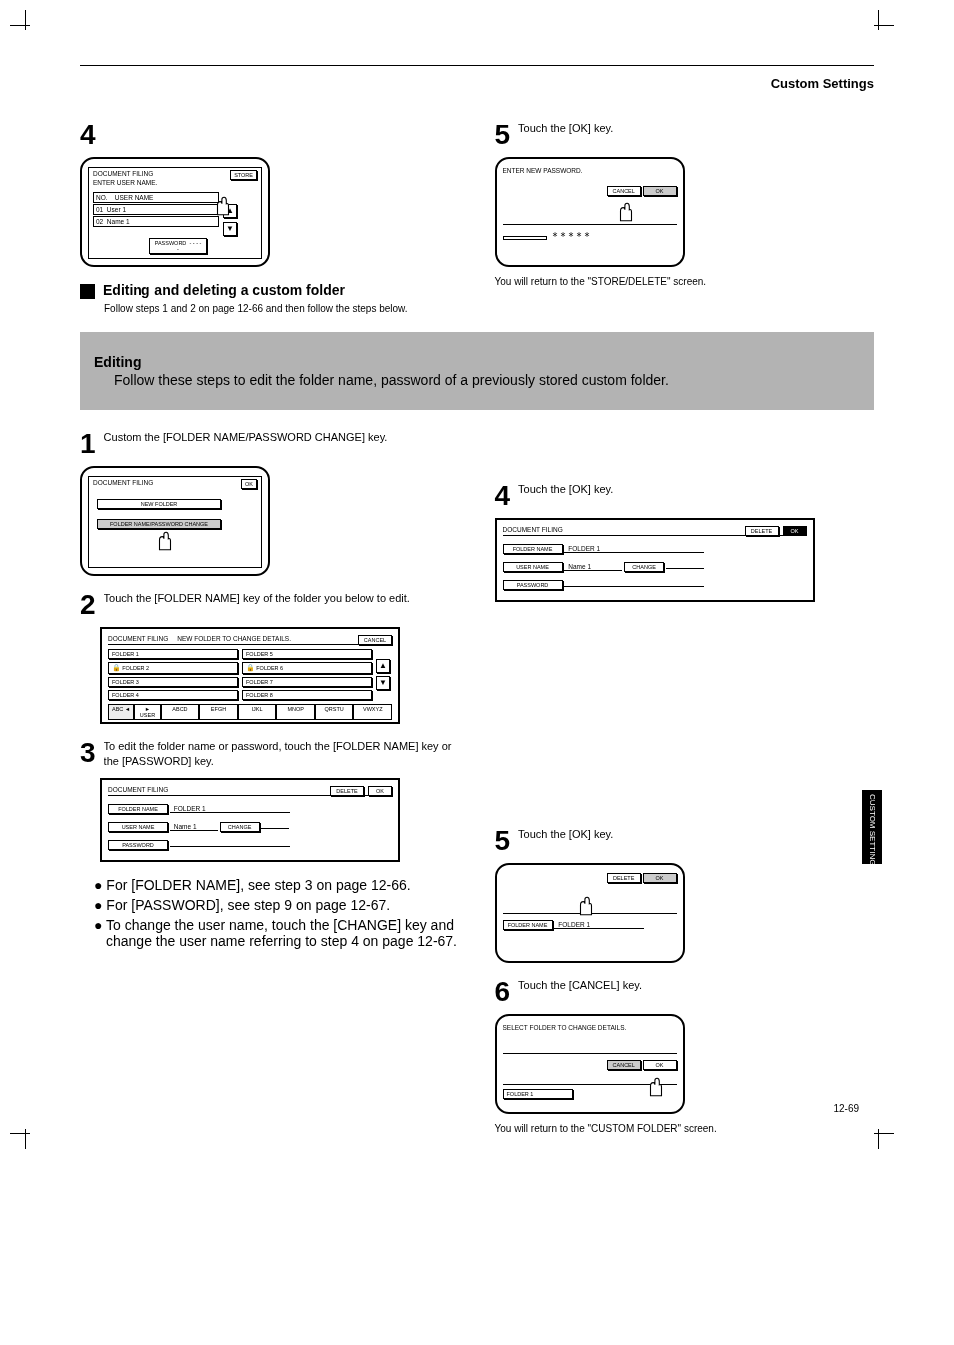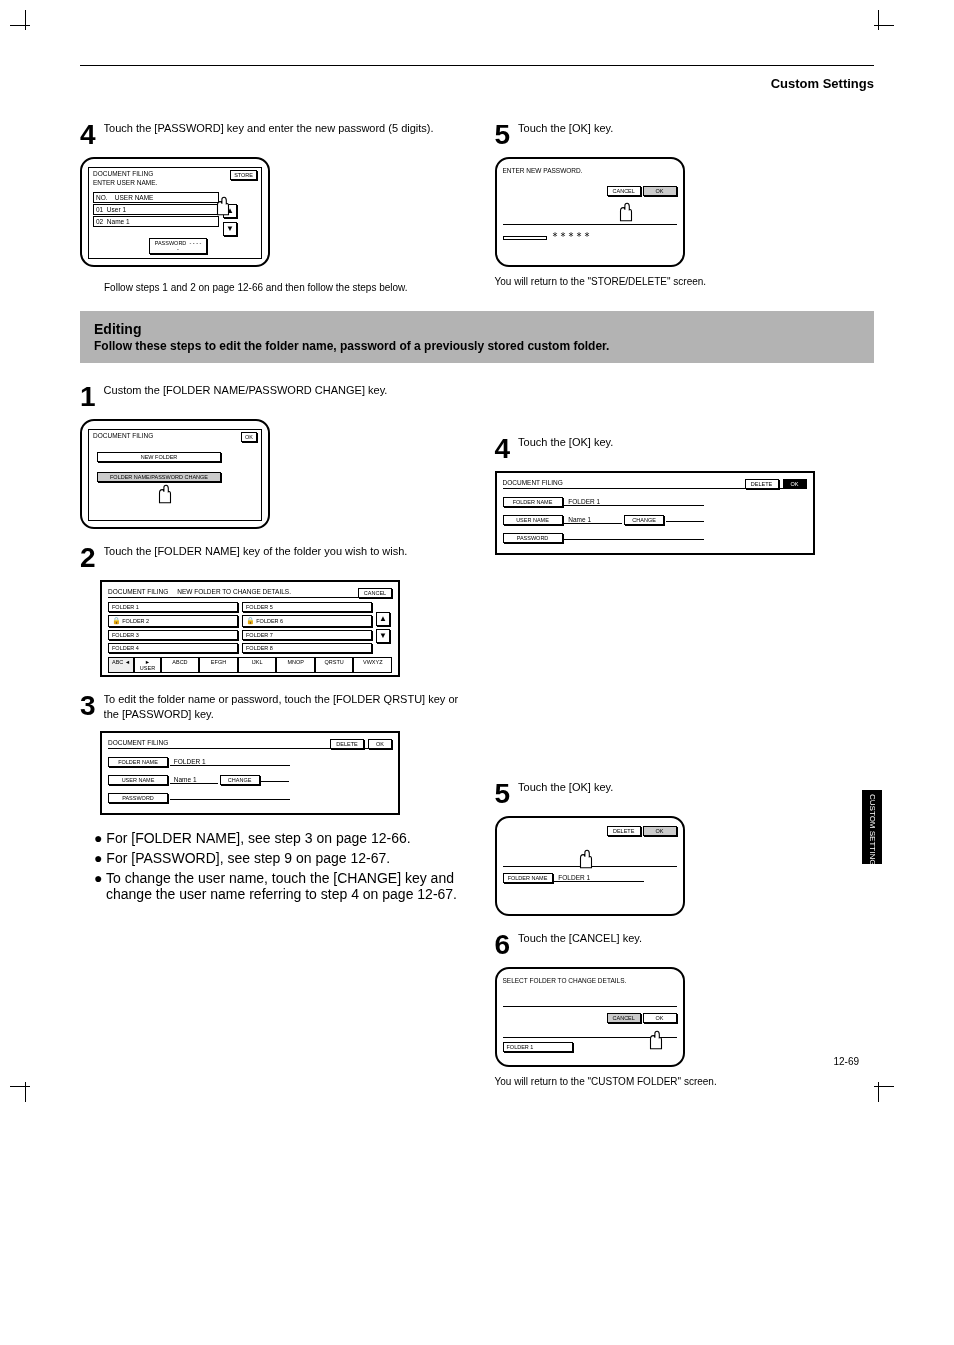--- a/index.html
+++ b/index.html
@@ -79,26 +79,26 @@
     display: inline-block;
     background:#fff;
   }
 
   .black-sq { display:inline-block; width:15px; height:15px; background:#000; vertical-align:middle; margin-right:8px; }
   .setup-head { font-size: 14px; font-weight: bold; margin: 10px 0 4px 0; }
   .setup-sub { font-size: 10px; margin-left: 24px; margin-bottom: 12px; }
 
   .banner {
     background: #b3b3b3;
-    padding: 10px 14px;
+    padding: 22px 14px;
     font-size: 14px;
     font-weight: bold;
     margin: 6px 0 20px 0;
   }
-  .banner .sub { font-size: 12px; font-weight: bold; margin-top: 2px; }
+  .banner .sub { font-size: 14px; font-weight: normal; margin-top: 2px; margin-left: 20px; }
 
   .note { font-size: 14px; margin: 4px 0 4px 26px; text-indent: -12px; }
   .note::before { content:"● "; }
 
   .page-num {
     position: absolute;
     bottom: 80px;
     right: 95px;
     font-size: 10px;
   }
@@ -142,21 +142,20 @@
 
   <div class="header-line"></div>
   <div class="page-title">Custom Settings</div>
 
   <div class="cols">
 
     <div class="col">
 
       <div class="step">
         <div class="step-num">4</div>
-        <div class="step-text">Touch the [PASSWORD] key and enter the new password (5 digits).</div>
       </div>
       <div class="panel-small" style="width:190px">
         <div style="position:absolute;left:6px;right:6px;top:8px;border:1px solid #000;height:92px;">
           <div style="padding:2px 4px;">
             <span>DOCUMENT FILING</span>
           </div>
           <div style="padding:0 4px 2px 4px;">ENTER USER NAME.</div>
           <div style="position:absolute;top:2px;right:4px;" class="btn-mini btn-shadow">STORE</div>
           <div style="position:absolute;left:4px;top:24px;right:42px;border:1px solid #000;padding:1px 2px;">
             <span>NO.</span>
@@ -173,20 +172,24 @@
           <div style="position:absolute;right:24px;top:54px;" class="arrow-btn">▼</div>
           <div style="position:absolute;left:60px;bottom:4px;width:58px;" class="btn-mini btn-shadow">
             <span>PASSWORD</span>&nbsp;&nbsp;<span>- - - - -</span>
           </div>
         </div>
         <svg class="cursor" style="left:130px;top:36px" viewBox="0 0 40 40">
           <path d="M10 36 L10 18 Q10 12 15 12 Q18 12 18 16 L18 8 Q18 4 22 4 Q26 4 26 10 L26 16 Q30 14 30 20 L30 36 Z" fill="#fff" stroke="#000" stroke-width="2"></path>
         </svg>
       </div>
 
+      <div class="setup-head">
+        <span class="black-sq"></span><span>Editin</span><span style="position:relative;left:-1px">g</span>
+        <span> and deleting a custom folder</span>
+      </div>
       <div class="setup-sub">Follow steps 1 and 2 on page 12-66 and then follow the steps below.</div>
 
     </div>
 
     <div class="col">
 
       <div class="step">
         <div class="step-num">5</div>
         <div class="step-text">Touch the [OK] key.</div>
       </div>
@@ -232,21 +235,21 @@
           <div style="position:absolute;left:8px;top:22px;right:40px;" class="btn-mini btn-shadow">NEW FOLDER</div>
           <div style="position:absolute;left:8px;top:42px;right:40px;background:#ccc" class="btn-mini btn-shadow">FOLDER NAME/PASSWORD CHANGE</div>
         </div>
         <svg class="cursor" style="left:72px;top:62px" viewBox="0 0 40 40">
           <path d="M10 36 L10 18 Q10 12 15 12 Q18 12 18 16 L18 8 Q18 4 22 4 Q26 4 26 10 L26 16 Q30 14 30 20 L30 36 Z" fill="#fff" stroke="#000" stroke-width="2"></path>
         </svg>
       </div>
 
       <div class="step">
         <div class="step-num">2</div>
-        <div class="step-text">Touch the [FOLDER NAME] key of the folder you wish to wish.</div>
+        <div class="step-text">Touch the [FOLDER NAME] key of the folder you below to edit.</div>
       </div>
       <div class="panel-large" style="width:300px;padding:6px 6px 2px 6px;margin-left:20px">
         <div style="border-bottom:1px solid #000;padding-bottom:2px;">
           <span>DOCUMENT FILING</span>
           &nbsp;&nbsp;&nbsp;
           <span>NEW FOLDER TO CHANGE DETAILS.</span>
           <span class="btn-mini btn-shadow" style="float:right;width:34px">CANCEL</span>
         </div>
         <div style="display:flex;gap:4px;margin-top:4px;">
           <div style="flex:1;display:flex;flex-direction:column;gap:3px;">
@@ -273,21 +276,21 @@
           <div class="btn-mini" style="flex:1">EFGH</div>
           <div class="btn-mini" style="flex:1">IJKL</div>
           <div class="btn-mini" style="flex:1">MNOP</div>
           <div class="btn-mini" style="flex:1">QRSTU</div>
           <div class="btn-mini" style="flex:1">VWXYZ</div>
         </div>
       </div>
 
       <div class="step">
         <div class="step-num">3</div>
-        <div class="step-text">To edit the folder name or password, touch the [FOLDER QRSTU] key or the [PASSWORD] key.</div>
+        <div class="step-text">To edit the folder name or password, touch the [FOLDER NAME] key or the [PASSWORD] key.</div>
       </div>
       <div class="panel-large" style="width:300px;margin-left:20px;padding:6px">
         <div style="border-bottom:1px solid #000;padding-bottom:2px;">
           <span>DOCUMENT FILING</span>
           <span class="btn-mini btn-shadow" style="float:right;width:24px">OK</span>
           <span class="btn-mini btn-shadow" style="float:right;width:34px;margin-right:4px">DELETE</span>
         </div>
         <div style="margin-top:8px">
           <span class="btn-mini btn-shadow" style="width:60px">FOLDER NAME</span>
           <span style="display:inline-block;width:120px;border-bottom:1px solid #000;padding-left:4px">FOLDER 1</span>

